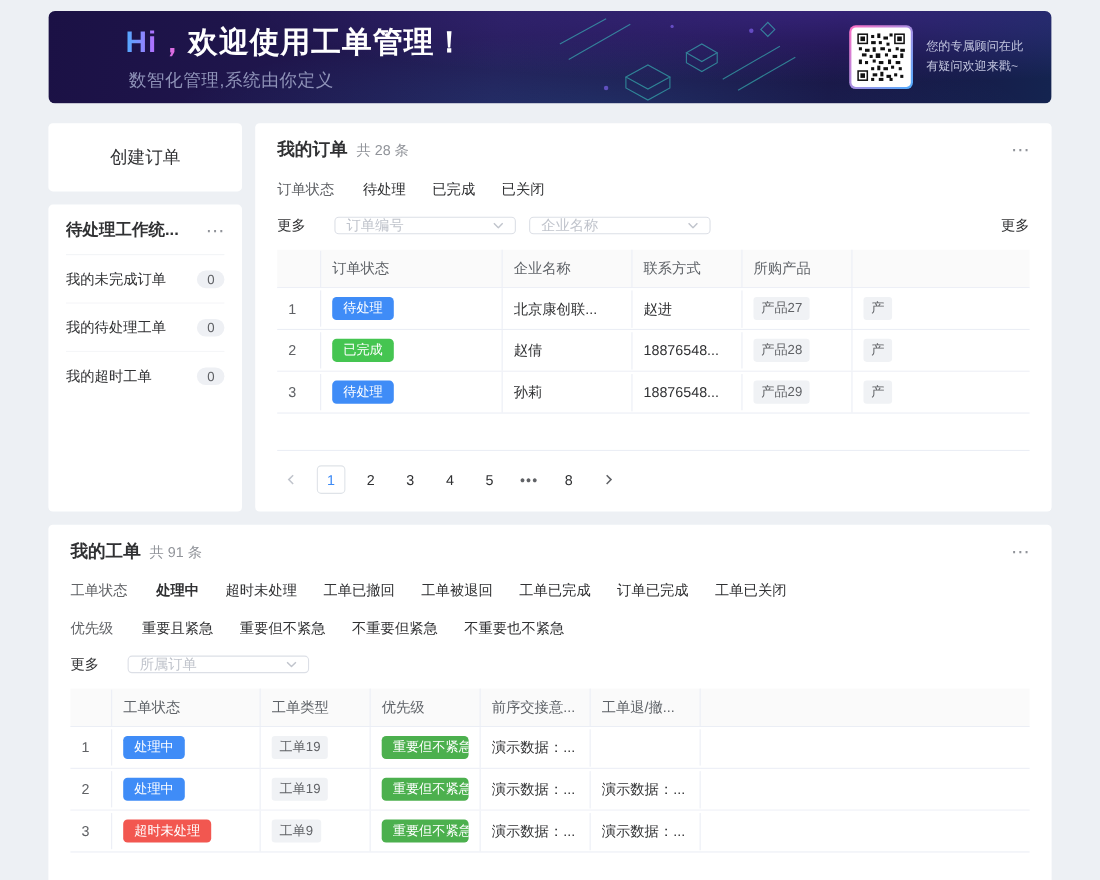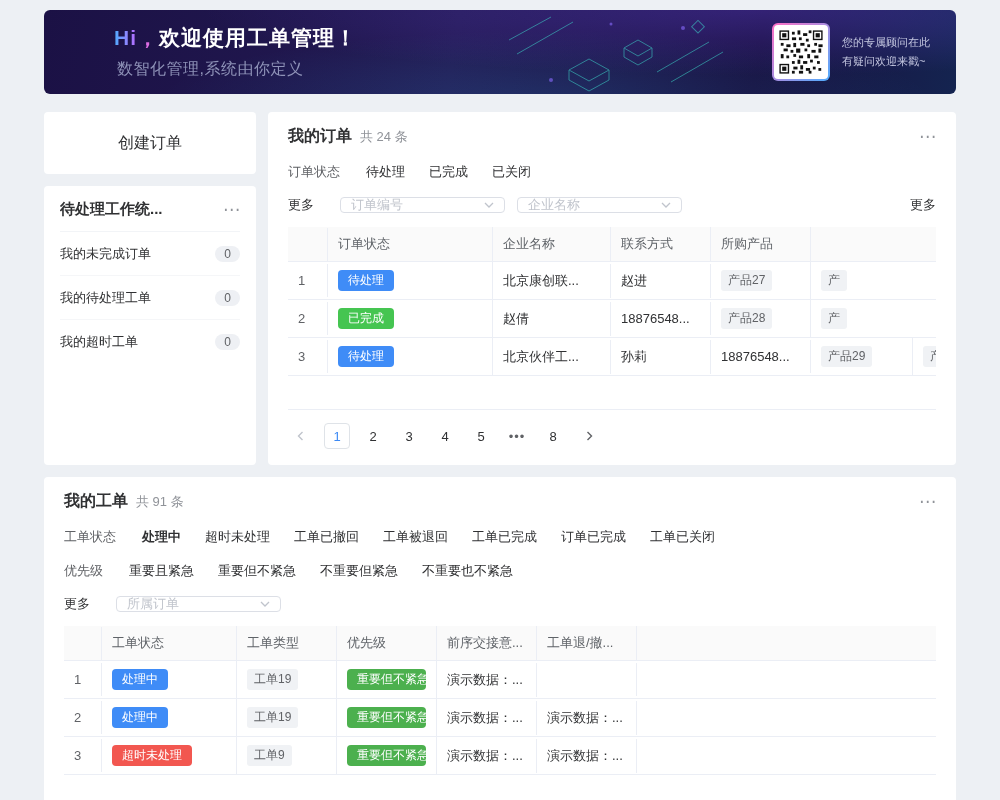--- a/index.html
+++ b/index.html
@@ -7,35 +7,35 @@
   .page{width:1000px;height:800px;overflow:hidden;position:relative;}
 
   
   .banner{position:relative;height:84px;margin:10px 44px 0;border-radius:6px;overflow:hidden;
     background:
       radial-gradient(ellipse at 78% 0%, rgba(120,80,255,.28), transparent 55%),
       radial-gradient(ellipse at 55% 110%, rgba(40,200,255,.14), transparent 55%),
       linear-gradient(100deg,#1b1145 0%,#231a53 45%,#191040 78%,#142450 100%);
     display:flex;align-items:center;padding:0 26px 0 70px;box-sizing:border-box;}
   .banner-left{position:relative;z-index:2;}
-  .banner-title{font-size:21px;font-weight:700;color:#ffffff;letter-spacing:1px;}
+  .banner-title{font-size:27px;font-weight:700;color:#ffffff;letter-spacing:1px;}
   .banner-title .hi{background:linear-gradient(90deg,#4facfe,#b96bff,#ff6ec4);
     -webkit-background-clip:text;background-clip:text;color:transparent;}
   .banner-sub{margin-top:7px;padding-left:3px;font-size:16px;color:#8f93b8;letter-spacing:.5px;}
   .deco{position:absolute;right:205px;top:0;z-index:1;}
   .banner-right{position:relative;z-index:2;margin-left:auto;display:flex;align-items:center;gap:12px;}
   .qr-wrap{background:linear-gradient(135deg,#ff6ec4,#4facfe);padding:2px;border-radius:6px;}
   .qr-inner{background:#fff;padding:4px;border-radius:4px;line-height:0;}
   .qr-caption{font-size:11px;color:#c4c7e0;line-height:1.7;}
 
   
   .card{background:#fff;border-radius:4px;}
 
   .content{display:flex;gap:12px;margin:18px 44px 0;align-items:stretch;}
-  .left-col{width:212px;display:flex;flex-direction:column;gap:12px;}
+  .left-col{width:176px;display:flex;flex-direction:column;gap:12px;}
   .create-card{height:62px;display:flex;align-items:center;justify-content:center;
     font-size:16px;color:#303133;font-weight:500;cursor:pointer;}
   .stats-card{flex:1;padding:14px 16px;box-sizing:border-box;}
   .stats-title-row{display:flex;justify-content:space-between;align-items:center;
     padding-bottom:12px;border-bottom:1px solid #f2f4f7;}
   .stats-title{font-size:15px;font-weight:700;color:#303133;white-space:nowrap;overflow:hidden;}
   .menu-dots{color:#909399;font-size:17px;cursor:pointer;line-height:1;}
   .stats-item{display:flex;justify-content:space-between;align-items:center;height:43px;
     border-bottom:1px solid #f5f6f8;font-size:13px;color:#303133;}
   .stats-item:last-child{border-bottom:none;}
@@ -208,21 +208,21 @@
         <div class="stats-item">
           <span>我的超时工单</span>
           <span class="count-pill">0</span>
         </div>
       </div>
     </div>
 
     <div class="card main-card">
       <div class="panel-header">
         <span class="panel-title">我的订单</span>
-        <span class="panel-count">共 24 条</span>
+        <span class="panel-count">共 28 条</span>
         <span class="panel-menu menu-dots">⋯</span>
       </div>
 
       <div class="filter-row">
         <span class="filter-label">订单状态</span>
         <span class="filter-opt">待处理</span>
         <span class="filter-opt">已完成</span>
         <span class="filter-opt">已关闭</span>
       </div>
 
@@ -281,21 +281,20 @@
           <div class="t-cell">
               <span class="tag">产</span>
             </div>
         </div>
 
         <div class="t-row orders-grid">
           <div class="t-cell idx">3</div>
           <div class="t-cell">
               <span class="badge blue">待处理</span>
             </div>
-          <div class="t-cell">北京伙伴工...</div>
           <div class="t-cell">孙莉</div>
           <div class="t-cell">18876548...</div>
           <div class="t-cell">
               <span class="tag">产品29</span>
             </div>
           <div class="t-cell">
               <span class="tag">产</span>
             </div>
         </div>
 

